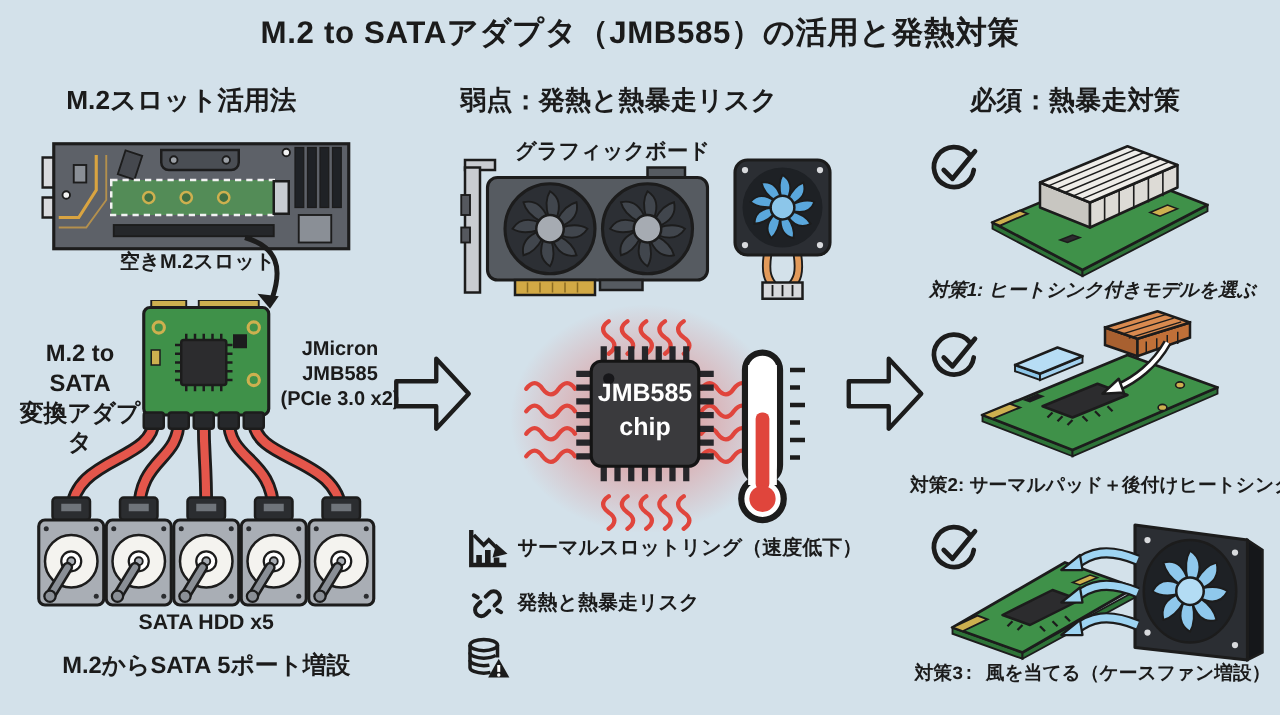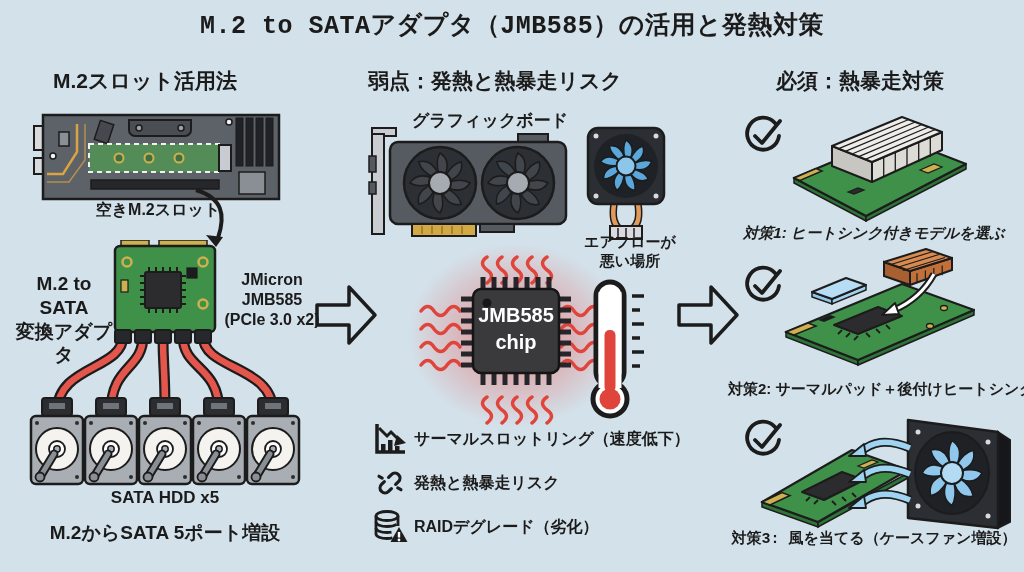--- a/index.html
+++ b/index.html
@@ -1,20 +1,20 @@
 <!DOCTYPE html>
 <html><head>
 <meta charset="utf-8">
 <style>
   html,body{margin:0;padding:0;}
   .stage{position:relative;width:1024px;height:572px;background:#d3e1ea;overflow:hidden;
          font-family:"Liberation Sans","DejaVu Sans",sans-serif;color:#1b1b1b;}
   .abs{position:absolute;}
   .label{font-weight:700;color:#1b1b1b;text-align:center;line-height:1.25;}
-  .title{left:0;top:11px;width:1024px;font-size:25px;letter-spacing:.5px;font-family:Liberation Mono, monospace;}
+  .title{left:0;top:11px;width:1024px;font-size:25px;letter-spacing:.5px;}
   .colhead{top:68px;font-size:21px;}
   .white{color:#ffffff;}
   .nowrap{white-space:nowrap;}
   .glow{left:404px;top:240px;width:224px;height:190px;border-radius:50%;
         background:radial-gradient(ellipse at center, rgba(233,63,55,.55) 0%, rgba(233,63,55,0) 68%);}
   .risk-label{font-size:16px;text-align:left;}
   svg{display:block;}
 </style>
 </head>
 <body>
@@ -287,24 +287,20 @@
         <use href="#cb" transform="rotate(280)"></use>
         <use href="#cb" transform="rotate(320)"></use>
     </g>
     <circle cx="42" cy="40" r="9.5" fill="#8cc6ea" stroke="#1c1c1c" stroke-width="2"></circle>
     <circle cx="12" cy="10" r="2.5" fill="#d8dadd"></circle>
       <circle cx="72" cy="10" r="2.5" fill="#d8dadd"></circle>
       <circle cx="12" cy="70" r="2.5" fill="#d8dadd"></circle>
       <circle cx="72" cy="70" r="2.5" fill="#d8dadd"></circle>
   </svg>
 
-  <div class="abs label" style="left:578px;top:233px;width:104px;font-size:15px;">
-    <div>エアフローが</div>
-    <div>悪い場所</div>
-  </div>
 
   <div class="abs glow"></div>
   <svg class="abs" style="left:415px;top:255px;" width="190" height="170" viewBox="0 0 190 170">
     <g stroke="#e0453c" stroke-width="3.5" fill="none" stroke-linecap="round">
       <path transform="translate(72,2)" d="M0,26 c6,-4.5 6,-9 0,-13 c-6,-4.5 -6,-9 0,-13"></path>
       <path transform="translate(87,2)" d="M0,26 c6,-4.5 6,-9 0,-13 c-6,-4.5 -6,-9 0,-13"></path>
       <path transform="translate(102,2)" d="M0,26 c6,-4.5 6,-9 0,-13 c-6,-4.5 -6,-9 0,-13"></path>
       <path transform="translate(117,2)" d="M0,26 c6,-4.5 6,-9 0,-13 c-6,-4.5 -6,-9 0,-13"></path>
       <path transform="translate(132,2)" d="M0,26 c6,-4.5 6,-9 0,-13 c-6,-4.5 -6,-9 0,-13"></path>
       <path transform="translate(72,142)" d="M0,26 c6,-4.5 6,-9 0,-13 c-6,-4.5 -6,-9 0,-13"></path>
@@ -400,21 +396,20 @@
       <ellipse cx="15" cy="7" rx="11" ry="4.5"></ellipse>
       <path d="M4,7 V25 c0,2.5 4.9,4.5 11,4.5 2,0 3.8,-.2 5.4,-.6"></path>
       <path d="M26,7 V17"></path>
       <path d="M4,13 c0,2.5 4.9,4.5 11,4.5 4,0 7.6,-.9 9.6,-2.2"></path>
       <path d="M4,19 c0,2.5 4.9,4.5 11,4.5 1.6,0 3.1,-.1 4.5,-.4"></path>
     </g>
     <polygon points="27,18 35.5,33 18.5,33" fill="#1c1c1c"></polygon>
     <rect x="25.8" y="23" width="2.4" height="5.5" fill="#ffffff"></rect>
     <circle cx="27" cy="31" r="1.4" fill="#ffffff"></circle>
   </svg>
-  <div class="abs label risk-label" style="left:414px;top:517px;width:290px;">RAIDデグレード（劣化）</div>
 
   <svg class="abs" style="left:676px;top:281px;" width="64" height="68" viewBox="0 0 64 68">
     <polygon points="3,24 35,24 35,6 61,34 35,62 35,44 3,44" fill="none" stroke="#1c1c1c" stroke-width="3.5" stroke-linejoin="round"></polygon>
   </svg>
 
   <svg class="abs" style="left:742px;top:114px;" width="44" height="44" viewBox="0 0 44 44">
     <path d="M33.5,9.5 A16,16 0 1 0 37,22" stroke="#1c1c1c" stroke-width="3.8" fill="none" stroke-linecap="round"></path>
     <path d="M13,22 L20,29 L38,7" stroke="#1c1c1c" stroke-width="3.8" fill="none" stroke-linecap="round" stroke-linejoin="round"></path>
   </svg>
   <svg class="abs" style="left:788px;top:106px;" width="184" height="116" viewBox="0 0 184 116">

